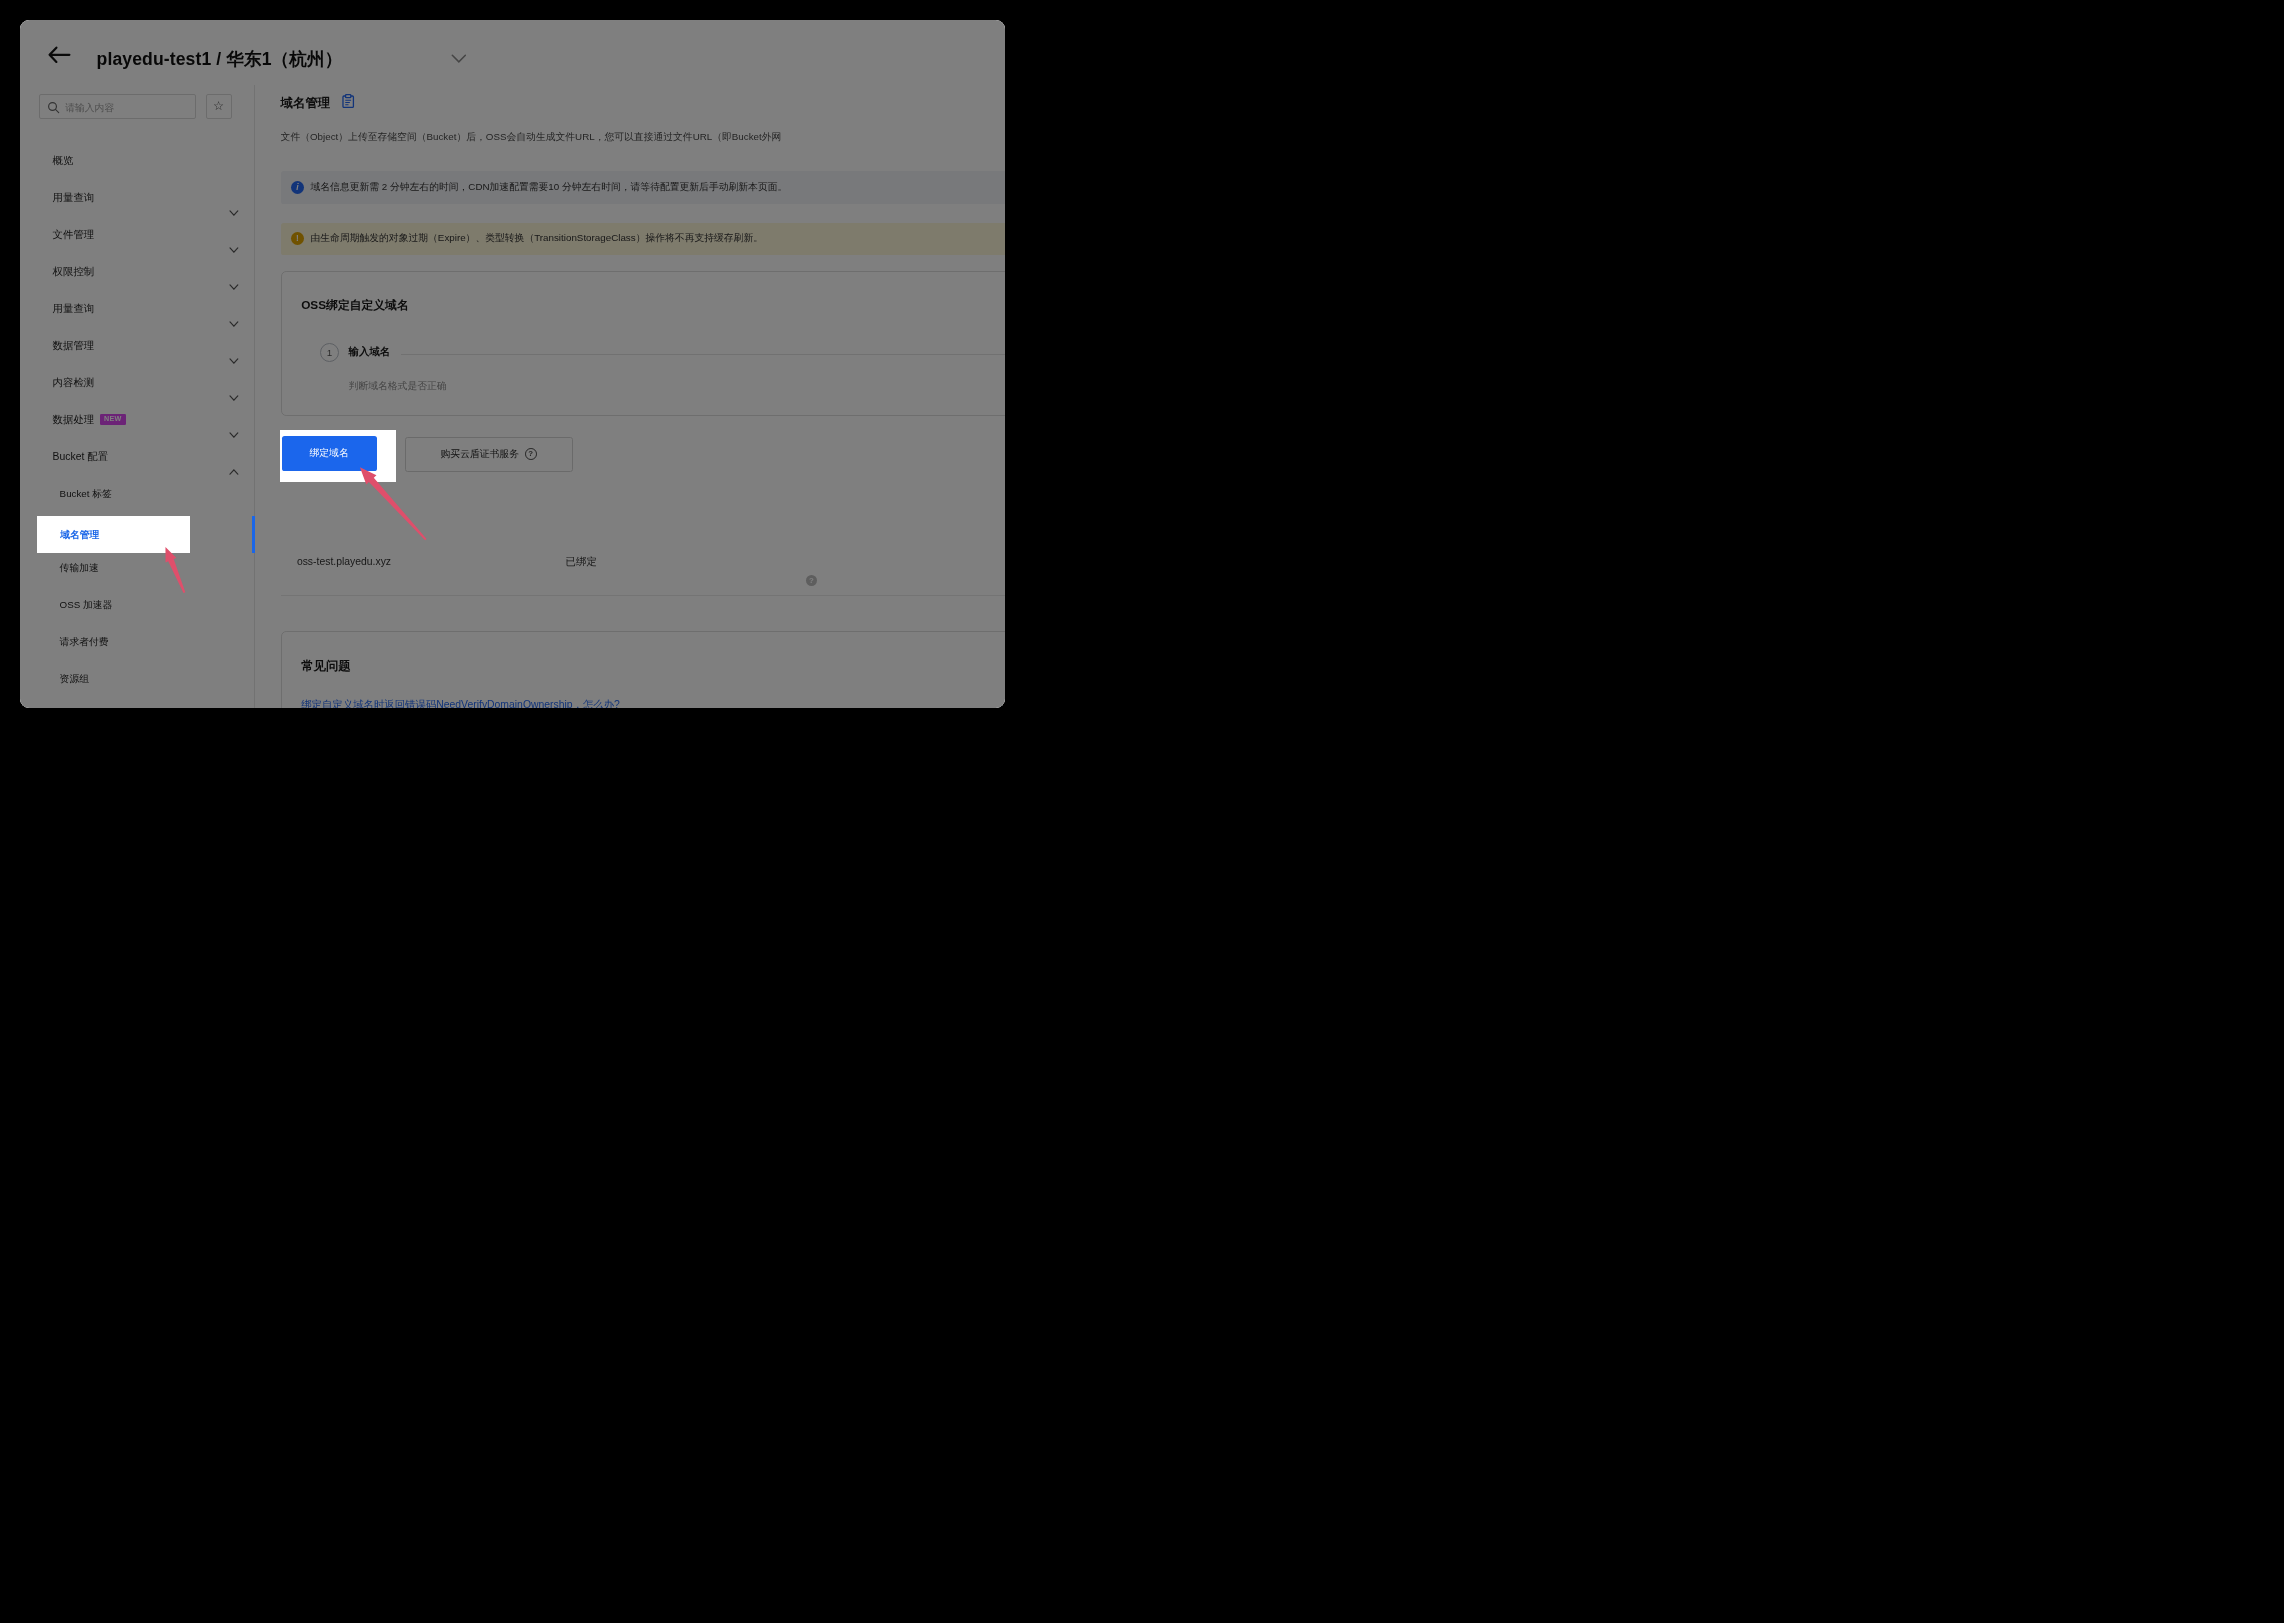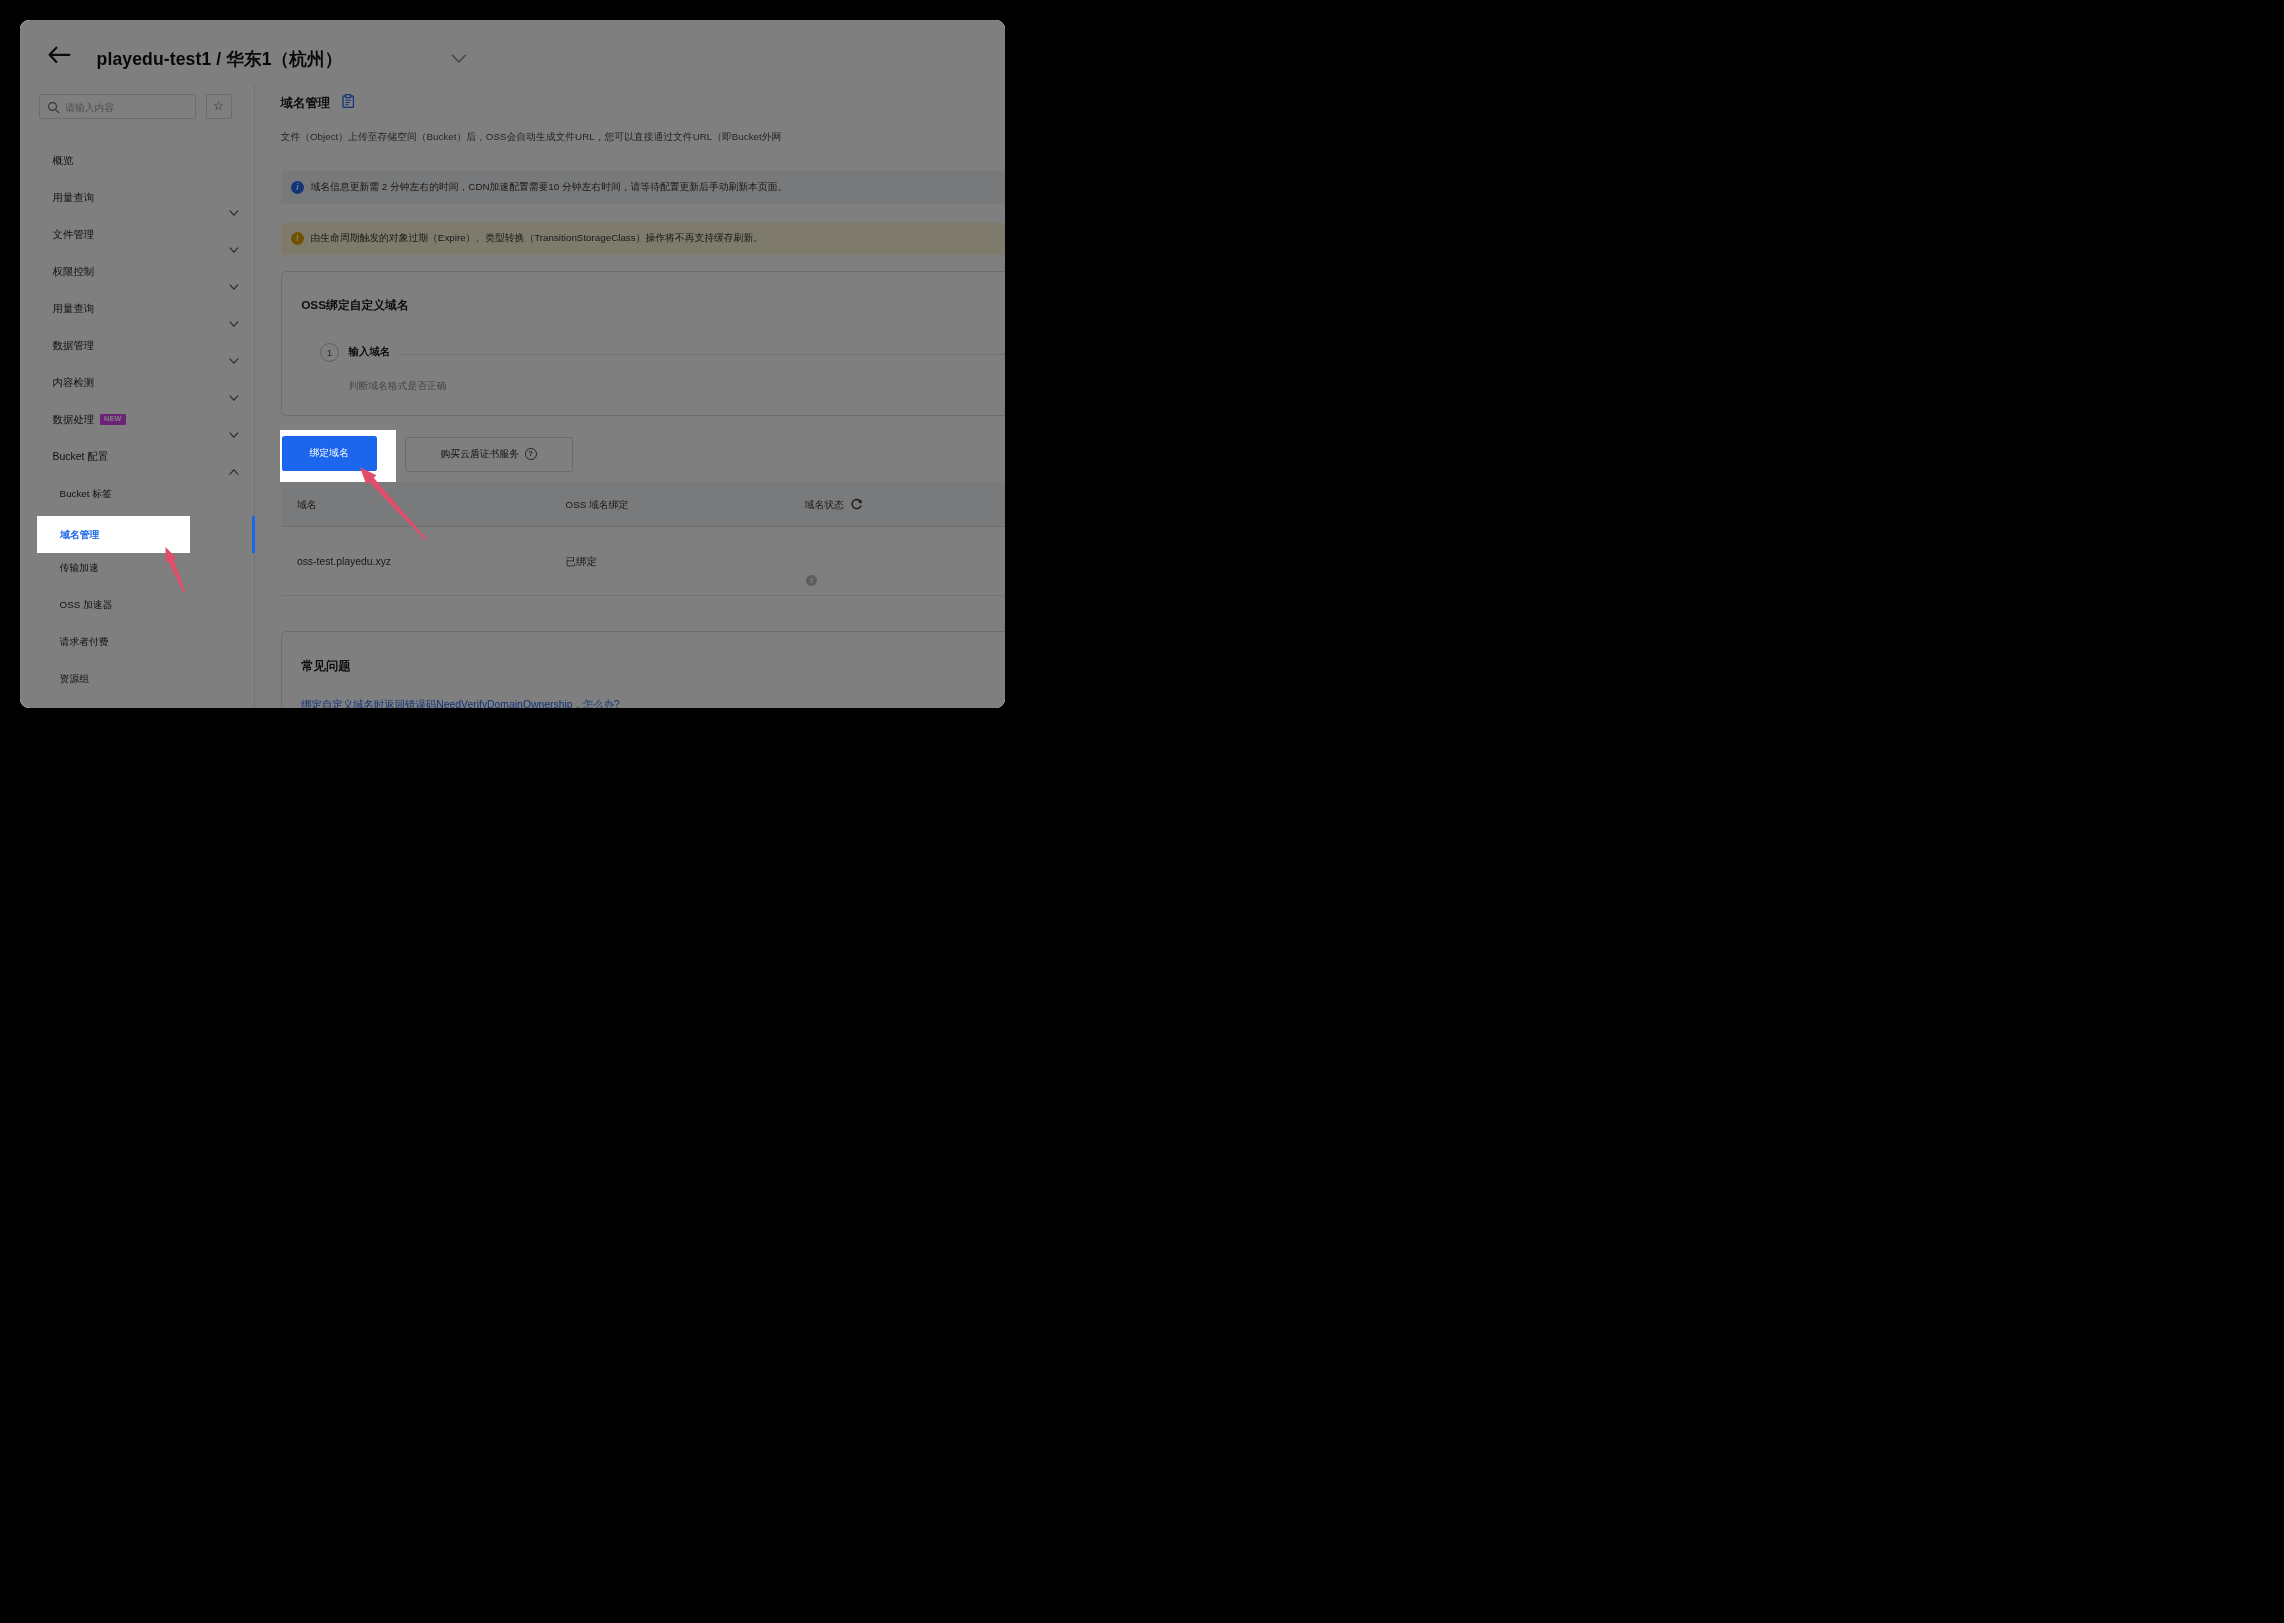--- a/index.html
+++ b/index.html
@@ -229,31 +229,20 @@
         <div class="step-title">输入域名</div>
         <div class="step-line"></div>
         <div class="step-desc">判断域名格式是否正确</div>
       </div>
 
       <button class="buy-btn">
         <span>购买云盾证书服务</span>
         <span class="help-circle">?</span>
       </button>
 
-      <div class="thead">
-        <span class="c1">域名</span>
-        <span class="c2">OSS 域名绑定</span>
-        <span class="c3">
-          <span>域名状态</span>
-          <svg width="13" height="13" viewBox="0 0 20 20" style="cursor:pointer">
-            <path d="M16.6 12.2 A7 7 0 1 1 16.9 7.2" stroke="#333" stroke-width="2.2" fill="none" stroke-linecap="round"></path>
-            <path d="M17.9 2.6 L17.3 8.2 L12.2 6.3 Z" fill="#333"></path>
-          </svg>
-        </span>
-      </div>
       <div class="trow">
         <span class="c1">oss-test.playedu.xyz</span>
         <span class="c2">已绑定</span>
         <span class="q-badge">?</span>
       </div>
 
       <div class="faq-card">
         <div class="faq-title">常见问题</div>
         <div class="faq-link">绑定自定义域名时返回错误码NeedVerifyDomainOwnership，怎么办?</div>
       </div>

